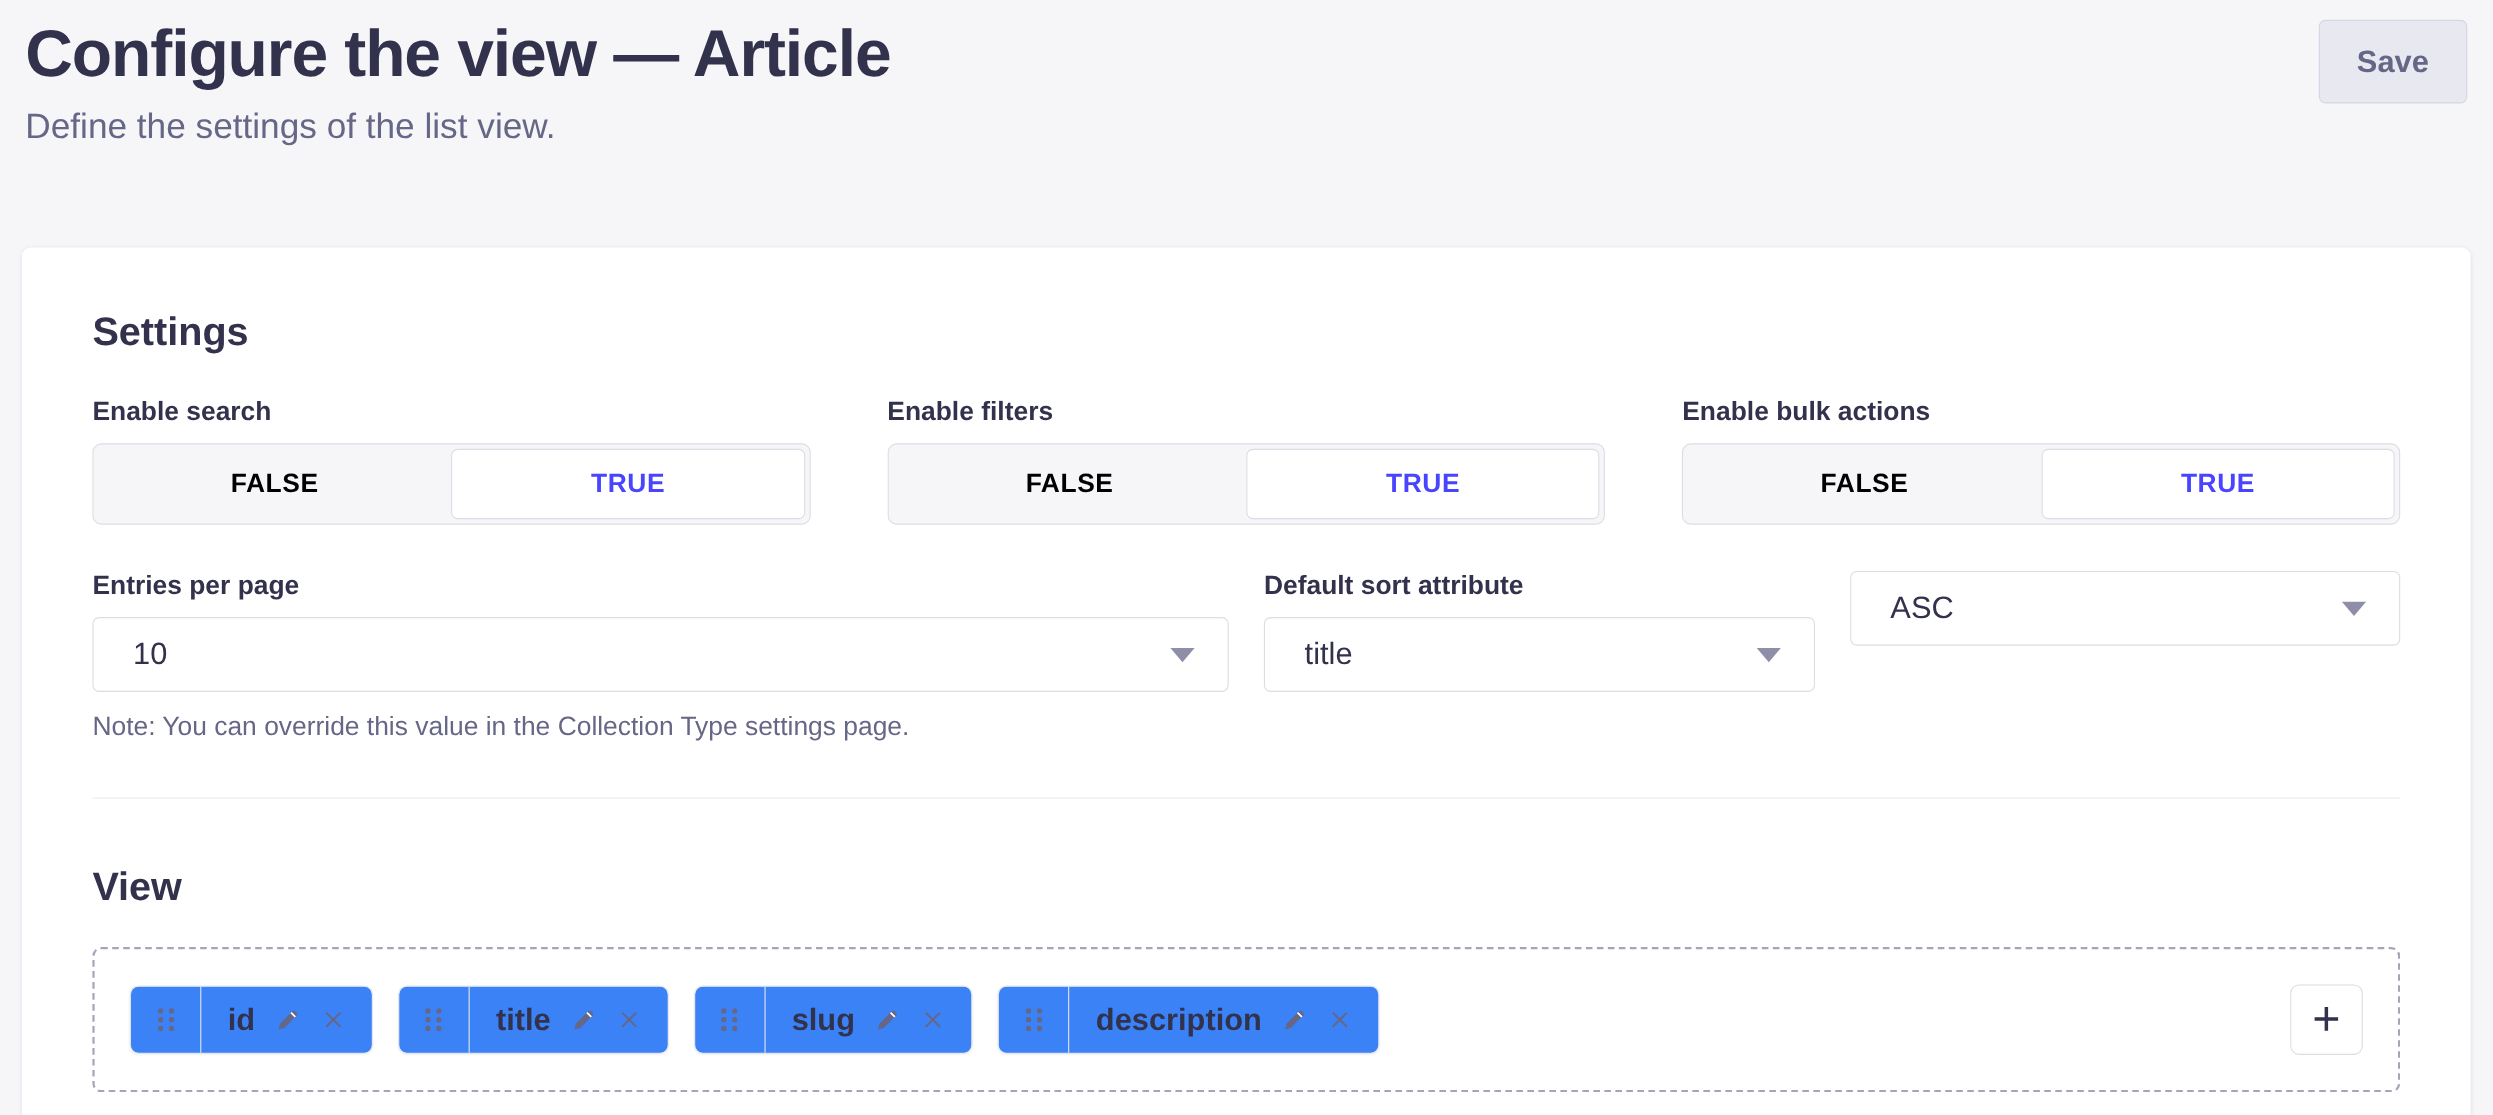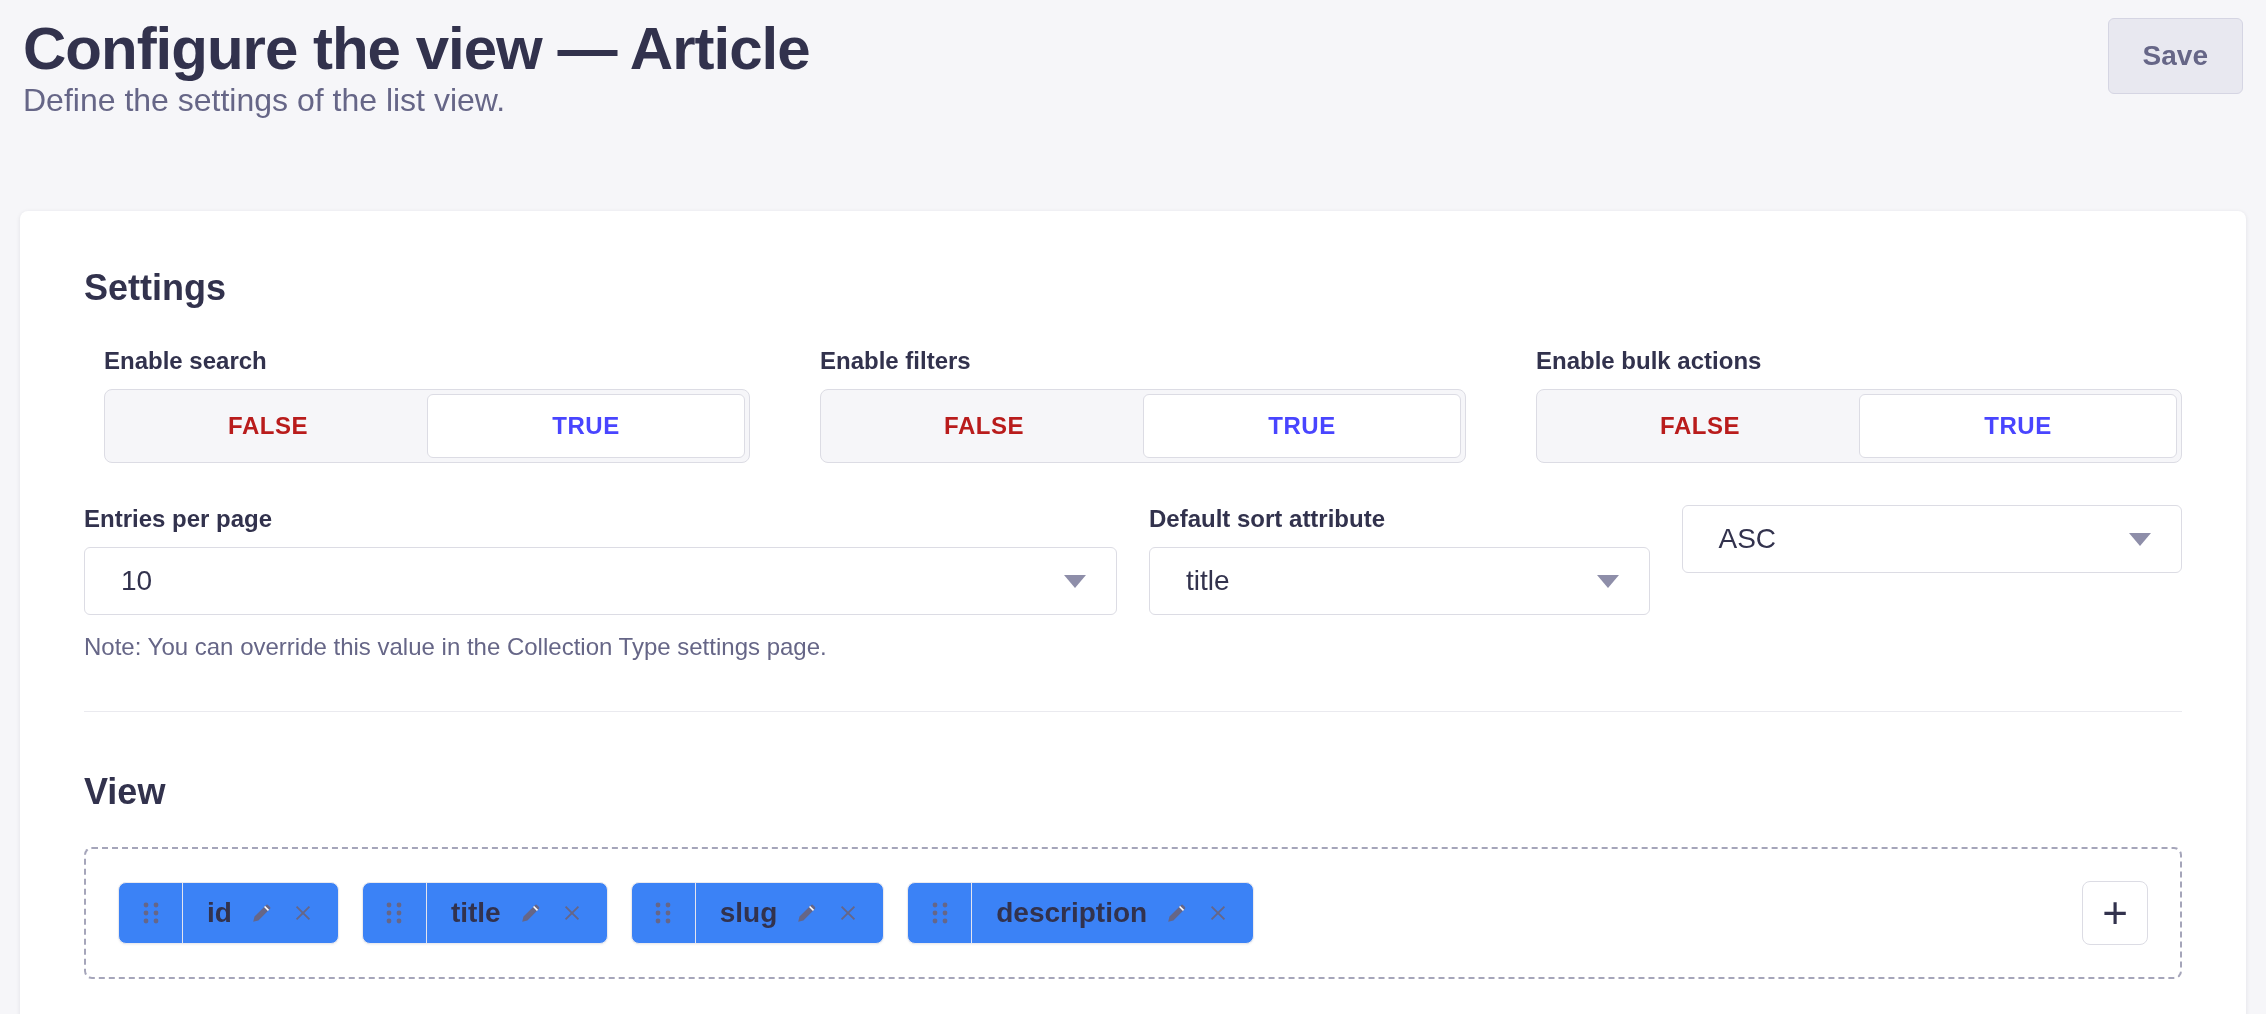--- a/index.html
+++ b/index.html
@@ -14,21 +14,21 @@
   
   .page-header {
     display: flex; justify-content: space-between; align-items: flex-start;
     padding: 16px 23px 0 23px;
   }
   .page-title {
     font-size: 60px; font-weight: 700; letter-spacing: -1px; color: #32324D;
     line-height: 1.1;
   }
   .page-subtitle {
-    font-size: 32px; color: #666687;
+    margin-top: 14px; font-size: 32px; color: #666687;
   }
   .save-btn {
     margin-top: 2px;
     height: 76px; padding: 4px 34px;
     background: #E8E8F0; border: 1px solid #D5D5E3; border-radius: 6px;
     font-size: 28px; font-weight: 600; color: #666687;
     font-family: "Liberation Sans", sans-serif;
     cursor: default;
   }
 
@@ -40,35 +40,35 @@
     box-shadow: 0 1px 4px rgba(33,33,52,0.1);
     padding: 56px 64px 50px 64px;
   }
   .section-heading {
     font-size: 36px; font-weight: 600; color: #32324D;
   }
 
   
   .toggles-row {
     margin-top: 38px;
-    display: grid; grid-template-columns: repeat(3, 1fr); column-gap: 70px; margin-left: 20px;
+    display: grid; grid-template-columns: repeat(3, 1fr); column-gap: 70px;
   }
   .field-label {
     display: block; font-size: 24px; font-weight: 700; color: #32324D;
     margin-bottom: 14px;
   }
   .toggle-group {
     height: 74px; background: #F6F6F9;
     border: 1px solid #DCDCE4; border-radius: 8px;
     display: flex; padding: 4px;
   }
   .toggle-opt {
     flex: 1; display: flex; align-items: center; justify-content: center;
     font-size: 24px; font-weight: 700; letter-spacing: 0.5px;
-    color: #b91c1c; border-radius: 6px; cursor: pointer;
+    color: #000000; border-radius: 6px; cursor: pointer;
     border: 1px solid transparent;
   }
   .toggle-opt.active {
     background: #FFFFFF; border: 1px solid #DCDCE4; color: #4945FF;
     cursor: default;
   }
 
   
   .selects-row {
     margin-top: 42px;

